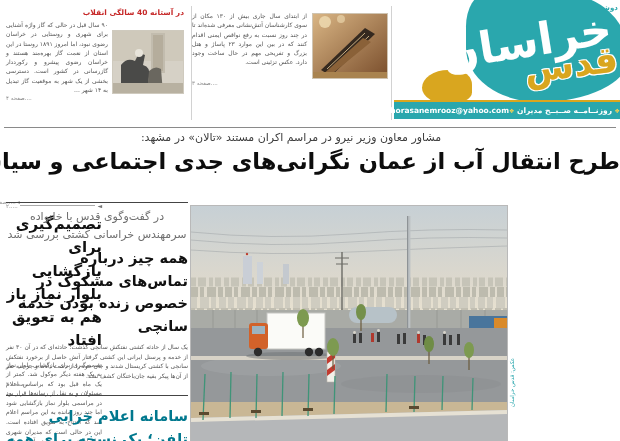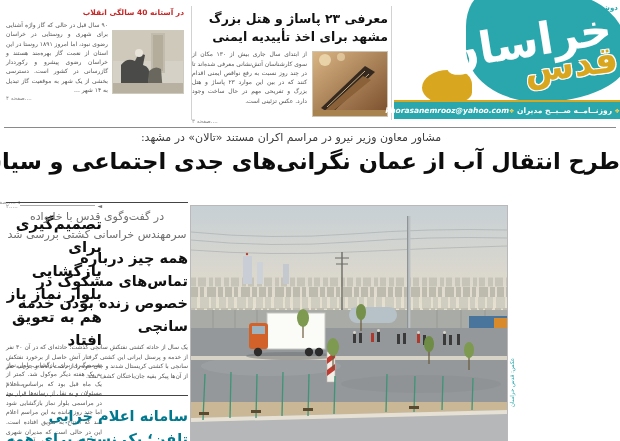--- a/index.html
+++ b/index.html
@@ -34,21 +34,21 @@
   .logo-secondary{position:absolute;top:14px;right:8px;width:150px;text-align:center;color:#fff;
                   font-size:44px;font-weight:bold;transform:rotate(-9deg);letter-spacing:-2px;}
   .logo-primary{position:absolute;top:44px;right:2px;color:#d9a61f;font-size:36px;font-weight:bold;
                 transform:rotate(-7deg);text-shadow:1px 1px 0 #fff,-1px -1px 0 #fff,1px -1px 0 #fff,-1px 1px 0 #fff;}
   .logo-tail{position:absolute;top:70px;right:148px;width:50px;height:34px;background:#d9a61f;
              border-radius:60% 40% 50% 60%/60% 50% 40% 55%;}
   .mh-band{position:absolute;top:100px;right:0;width:226px;height:17px;background:#2aa7ad;
            border-top:2px solid #d9a61f;display:flex;align-items:center;}
   .mh-tagline{flex:1;color:#fff;font-size:7.5px;font-weight:bold;text-align:center;white-space:nowrap;}
   .mh-tagline .orn{color:#ffd34d;font-size:6px;}
-  .mh-email{flex:1;color:#fff;font-size:7.5px;font-weight:bold;direction:ltr;text-align:center;white-space:nowrap;font-style:italic;}
+  .mh-email{flex:1;color:#fff;font-size:7.5px;font-weight:bold;direction:ltr;text-align:center;white-space:nowrap;}
 
   
   .lead{position:absolute;top:131px;left:0;right:0;text-align:center;}
   .lead-kicker{font-size:11px;color:#3c3c3c;margin:0 38px 4px 0;text-align:center;}
   .lead-headline{font-size:22.5px;font-weight:bold;color:#0d0d0d;white-space:nowrap;letter-spacing:-0.3px;}
   .lead-ref{position:absolute;top:68px;right:600px;white-space:nowrap;font-size:5.5px;color:#999;}
 
   
   .main{position:absolute;top:198px;left:0;right:0;bottom:0;}
   .leftcol{position:absolute;top:4px;right:518px;width:96px;bottom:2px;}
@@ -91,21 +91,20 @@
           <rect y="52" width="70" height="10" fill="#b8b1a1"></rect>
         </svg>
         <div class="mini-body">۹۰ سال قبل در حالی که گاز واژه آشنایی برای شهری و روستایی در خراسان رضوی نبود، اما امروز ۱۸۹۱ روستا در این استان از نعمت گاز بهره‌مند هستند و خراسان رضوی پیشرو و رکورددار گازرسانی در کشور است. دسترسی بخشی از یک شهر به موقعیت گاز تبدیل به ۱۴ شهر ...</div>
       </div>
       <div class="pref">....صفحه ۴</div>
     </div>
 
     <div class="vdiv" style="right:428px;"></div>
 
     <div class="tm-art">
-      <div class="tl-title">معرفی ۲۳ پاساژ و هتل بزرگ مشهد برای اخذ تأییدیه ایمنی</div>
       <div class="tm-flex">
         <svg class="tm-photo" viewBox="0 0 74 64" preserveAspectRatio="none">
           <defs>
               <linearGradient id="esc" x1="0" y1="0" x2="1" y2="1">
             <stop offset="0" stop-color="#d9b584"></stop>
                 <stop offset="1" stop-color="#7a4e2c"></stop>
               </linearGradient>
             </defs>
           <rect width="74" height="64" fill="url(#esc)"></rect>
           <circle cx="12" cy="8" r="6" fill="#f0ddb4" opacity=".8"></circle>

